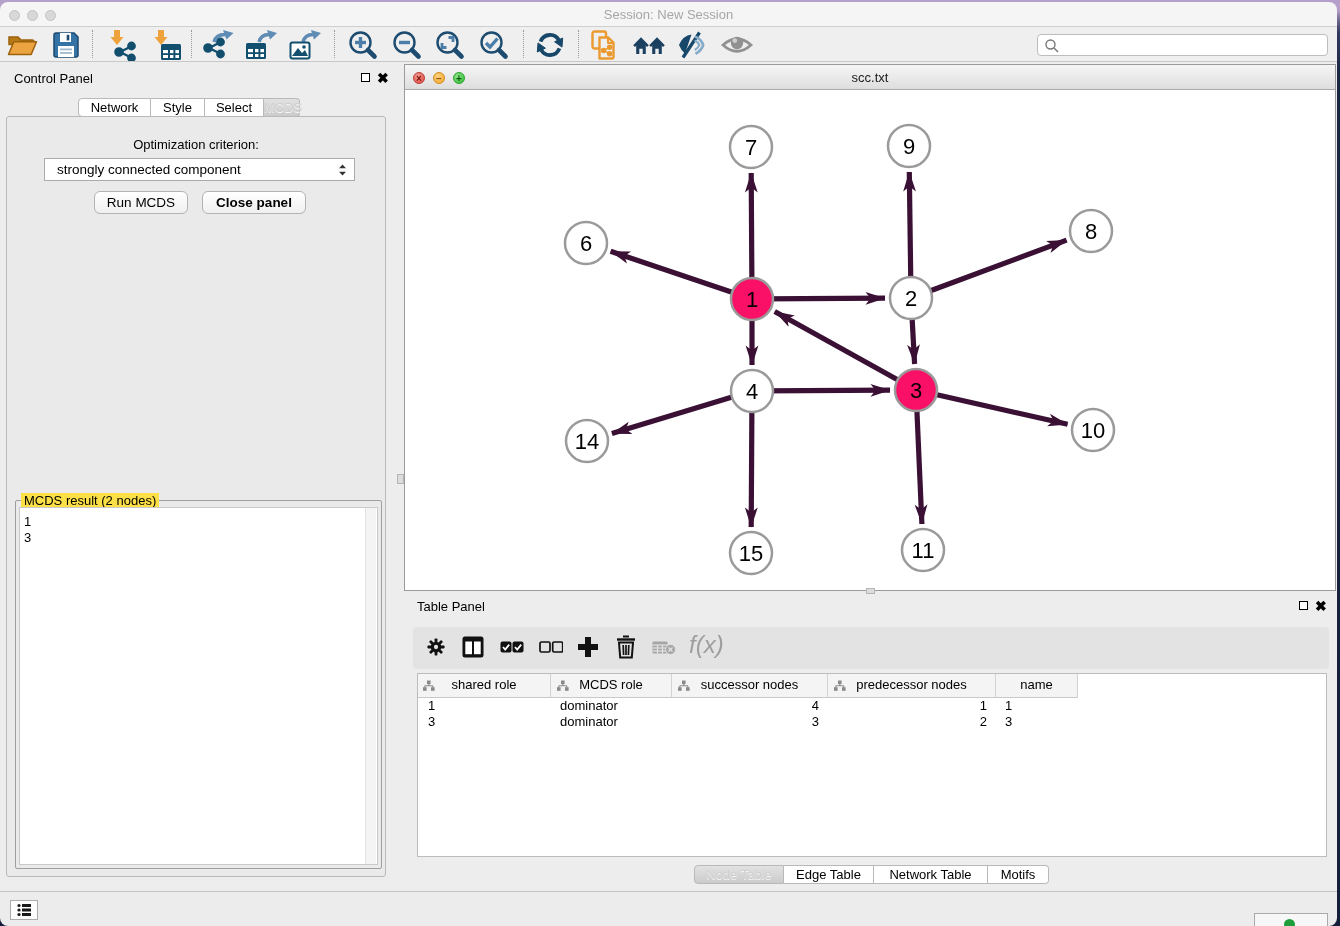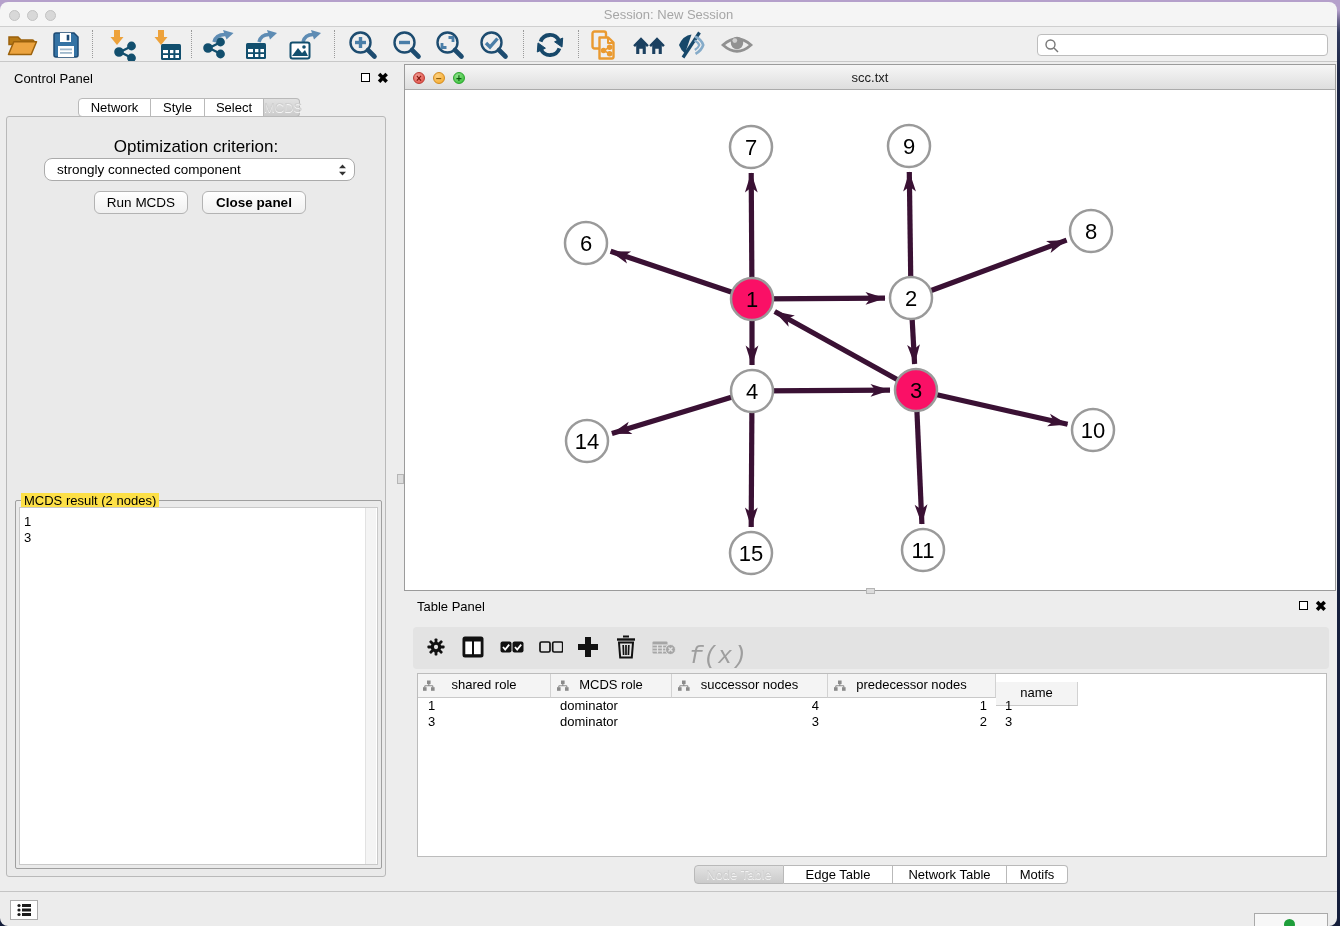--- a/index.html
+++ b/index.html
@@ -22,22 +22,22 @@
 
 #cp-title { left:14px; top:71px; font-size:13px; color:#000; }
 .panel-sq { position:absolute; width:9px; height:9px; border:1.5px solid #000; background:#fff; }
 .panel-x { position:absolute; font-size:14px; font-weight:bold; color:#000; line-height:10px; }
 .tabbar { position:absolute; display:flex; height:19px; font-size:13px; }
 .tab { background:#fff; border:1px solid #b9b9b9; border-left:none; line-height:17px; text-align:center; color:#000; }
 .tab.first { border-left:1px solid #b9b9b9; border-radius:4px 0 0 4px; }
 .tab.last { border-radius:0 4px 4px 0; }
 .tab.sel { background:linear-gradient(#e2e2e2,#cbcbcb); color:#cfcfcf; text-shadow:0 1px 0 #f5f5f5; }
 #cp-pane { left:6px; top:116px; width:380px; height:761px; background:#eaeaea; border:1px solid #b9b9b9; border-radius:3px; }
-#opt-label { left:0; top:137px; width:392px; text-align:center; font-size:17px; }
-#opt-select { left:44px; top:158px; width:311px; height:23px; background:#fff; border:1px solid #ababab; border-radius:8px; font-size:13.5px; line-height:21px; padding-left:12px; }
+#opt-label { left:0; top:137px; width:392px; text-align:center; font-size:13px; }
+#opt-select { left:44px; top:158px; width:311px; height:23px; background:#fff; border:1px solid #ababab; border-radius:0; font-size:13.5px; line-height:21px; padding-left:12px; }
 .btn { position:absolute; height:23px; background:linear-gradient(#ffffff,#f0f0f0); border:1px solid #b3b3b3; border-radius:6px; font-size:13.5px; text-align:center; line-height:21px; }
 
 #mcds-box { left:15px; top:500px; width:367px; height:369px; border:1px solid #9f9f9f; border-radius:2px; }
 #mcds-legend { left:21px; top:493px; background:#fde047; padding:0 3px; font-size:13px; }
 #mcds-inner { left:19px; top:507px; width:359px; height:358px; background:#fff; border:1px solid #c9c9c9; font-size:13px; padding:6px 0 0 4px; line-height:16px; }
 #mcds-scroll { left:365px; top:508px; width:11px; height:356px; background:#f4f4f4; border-left:1px solid #e2e2e2; }
 
 #netwin { left:404px; top:64px; width:932px; height:527px; border:1px solid #9b9b9b; background:#fff; }
 #net-titlebar { left:0px; top:0px; width:930px; height:25px; background:linear-gradient(#f6f6f6,#dedede); border-bottom:1px solid #ababab; }
 #net-title { position:absolute; top:5px; left:0; width:100%; text-align:center; font-size:13px; color:#1a1a1a; }
@@ -360,28 +360,28 @@
       <line x1="0.5" y1="5" x2="15.5" y2="5"></line>
       <line x1="0.5" y1="8" x2="15.5" y2="8"></line>
       <line x1="0.5" y1="11" x2="15.5" y2="11"></line>
       <line x1="5.5" y1="5" x2="5.5" y2="13.5"></line>
       <line x1="10.5" y1="5" x2="10.5" y2="13.5"></line>
     </g>
     <circle cx="18.5" cy="9.5" r="5" fill="#a6a6a6" stroke="#e3e3e3" stroke-width="1"></circle>
     <path d="M16.5,7.5 l4,4 m0,-4 l-4,4" stroke="#e3e3e3" stroke-width="1.4"></path>
   </svg>
 
-  <div style="position:absolute; left:276px; top:16px; font-family:Liberation Mono, monospace; font-style:italic; font-size:24px; color:#9e9e9e;">f(x)</div>
+  <div style="position:absolute; left:276px; top:4px; font-family:Liberation Sans, sans-serif; font-style:italic; font-size:24px; color:#9e9e9e;">f(x)</div>
 </div>
 <div class="abs" id="tp-table">
   <div class="th" style="left:0; width:133px;">shared role</div>
   <div class="th" style="left:133px; width:121px;">MCDS role</div>
   <div class="th" style="left:254px; width:156px;">successor nodes</div>
   <div class="th" style="left:410px; width:168px;">predecessor nodes</div>
-  <div class="th" style="left:578px; width:82px;margin-top:8px;">name</div>
+  <div class="th" style="left:578px; width:82px;">name</div>
   <svg class="abs treeic" style="left:5px; top:6px;">
       <use href="#tree"></use>
     </svg>
   <svg class="abs treeic" style="left:139px; top:6px;">
       <use href="#tree"></use>
     </svg>
   <svg class="abs treeic" style="left:260px; top:6px;">
       <use href="#tree"></use>
     </svg>
   <svg class="abs treeic" style="left:416px; top:6px;">
@@ -403,21 +403,21 @@
     <rect x="4" y="0.5" width="3.6" height="3.6" fill="#8a8a8a"></rect>
     <path d="M5.8,4 v1.7 M1.8,5.7 h8 M1.8,5.7 v1.7 M9.8,5.7 v1.7" stroke="#8a8a8a" stroke-width="1.1" fill="none"></path>
     <rect x="0" y="7.2" width="3.6" height="3.6" fill="#8a8a8a"></rect>
     <rect x="8" y="7.2" width="3.6" height="3.6" fill="#8a8a8a"></rect>
   </g>
       </defs>
     </svg>
 </div>
 <div class="tabbar" id="bot-tabs">
   <div class="tab first sel" style="width:90px;">Node Table</div>
-  <div class="tab" style="width:109px;">Edge Table</div>
+  <div class="tab" style="width:90px;">Edge Table</div>
   <div class="tab" style="width:114px;">Network Table</div>
   <div class="tab last" style="width:61px;">Motifs</div>
 </div>
 
 <div class="abs" style="left:0; top:918px; width:8px; height:8px; background:#141d3a;"></div>
 <div class="abs" style="left:1329px; top:918px; width:8px; height:8px; background:#141d3a;"></div>
 <div class="abs" id="statusbar">
   <div id="list-btn">
     <svg width="26" height="18" viewBox="0 0 26 18">
       <g fill="#1a1a1a">

